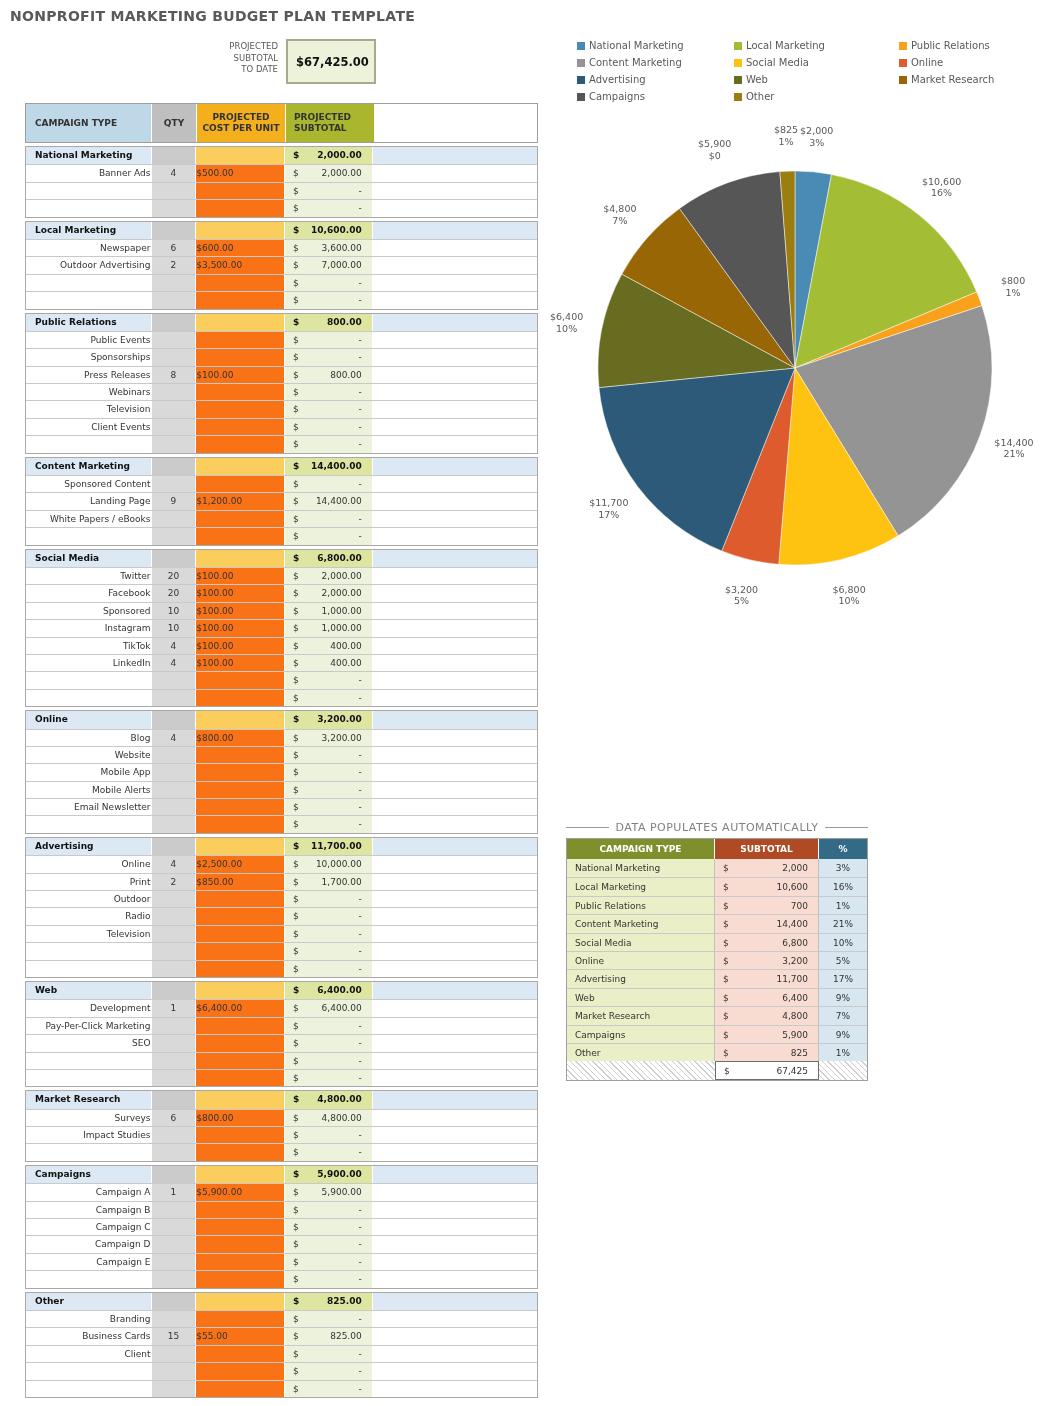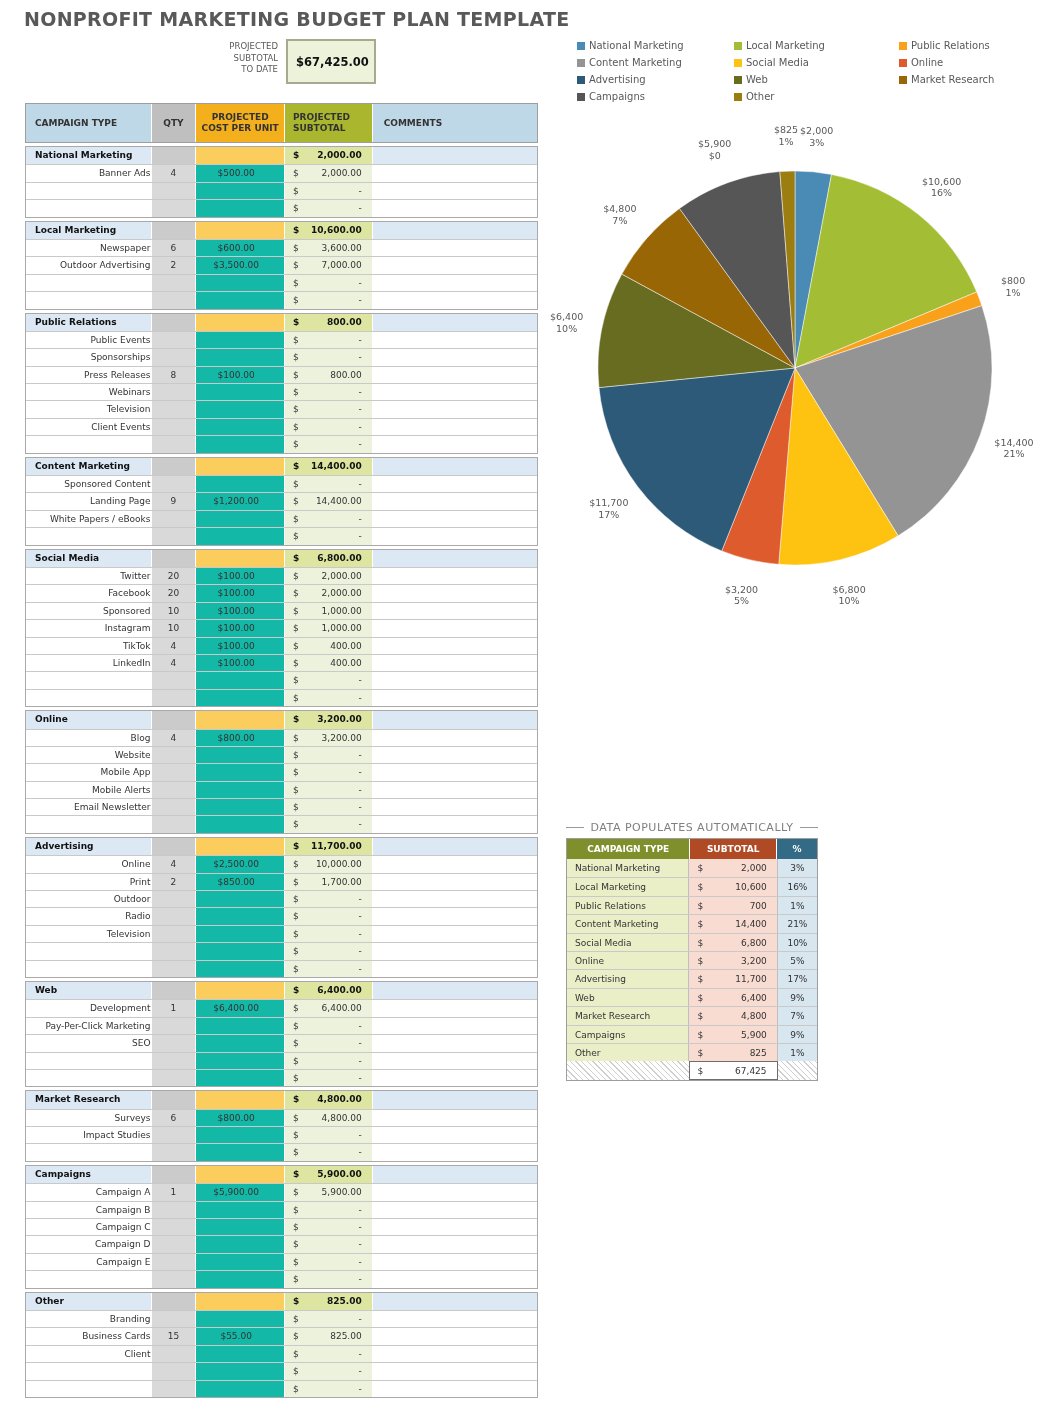--- a/index.html
+++ b/index.html
@@ -1,20 +1,20 @@
 <!DOCTYPE html>
 <html><head>
 <meta charset="utf-8">
 <style>
   * { margin:0; padding:0; box-sizing:border-box; }
   html,body { width:1042px; height:1406px; background:#ffffff;
     font-family:"DejaVu Sans","Liberation Sans",sans-serif; color:#333; }
   body { position:relative; overflow:hidden; }
 
-  .page-title { position:absolute; left:24px; top:8px; font-size:19px; font-weight:700;
+  .page-title { position:absolute; left:10px; top:8px; font-size:14px; font-weight:700;
     color:#595959; letter-spacing:0.3px; }
 
   
   .proj-label { position:absolute; left:195px; top:41px; width:83px; text-align:right;
     font-size:8.5px; line-height:11.5px; color:#595959; }
   .proj-box { position:absolute; left:286px; top:39px; width:90px; height:45px;
     background:#EDF2DB; border:2px solid #A7AB8E; display:flex; align-items:center;
     justify-content:space-between; padding:0 8px; font-size:11.5px; font-weight:700; color:#111; }
 
   
@@ -35,39 +35,39 @@
   .trow + .trow { border-top:1px solid #C9C9C9; }
   .cell { height:100%; border-right:1px solid #ffffff; }
   .cell:last-child { border-right:none; }
   .sec-row .c1 { background:#DCE9F4; font-weight:700; color:#111; padding-left:9px; }
   .sec-row .c2 { background:#CBCBCB; }
   .sec-row .c3 { background:#FBCD5C; }
   .sec-row .c4 { background:#DDE5A0; font-weight:700; color:#111; }
   .sec-row .c5 { background:#DCE9F4; }
   .det-row .c1 { background:#ffffff; padding-left:9px;text-align:right; }
   .det-row .c2 { background:#D9D9D9; text-align:center; }
-  .det-row .c3 { background:#14b8a6; text-align:center; padding-right:8px; }
+  .det-row .c3 { background:#f97316; text-align:left; padding-right:8px; }
   .det-row .c4 { background:#EDF2DC; }
   .det-row .c5 { background:#ffffff; }
   .subflex { display:flex; justify-content:space-between; padding:0 10px 0 8px; }
 
   
   .legend { position:absolute; left:577px; top:37px; display:grid;
     grid-auto-flow:column; grid-template-rows:repeat(4,17px);
     grid-template-columns:157px 165px 142px; font-size:10px; color:#595959; }
   .legend-item { display:flex; align-items:center; }
   .chip { width:8px; height:8px; margin-right:4px; flex:0 0 auto; }
 
   
   .pie-wrap { position:absolute; left:560px; top:133px; width:470px; height:470px; }
   .pie-wrap svg { overflow:visible; }
   .pie-label { font-size:9.5px; fill:#595959; text-anchor:middle; }
 
   
-  .summary { position:absolute; left:566px; top:820px; width:252px; font-size:9px; }
+  .summary { position:absolute; left:566px; top:820px; width:302px; font-size:9px; }
   .sum-title { display:flex; align-items:center; height:15px; margin-bottom:3px;
     color:#808080; font-size:11px; letter-spacing:0.5px; white-space:nowrap; }
   .sum-title .dash-line { flex:1 1 auto; border-top:1.5px solid #999; }
   .sum-title .txt { padding:0 7px; }
   .sum-table { border:1px solid #9E9E9E; }
   .srow { display:flex; height:18.4px; line-height:18.4px; }
   .srow + .srow { border-top:1px solid #C9C9C9; }
   .s1 { width:148px; } .s2 { width:104px; } .s3 { width:48px; }
   .shead { height:20px; line-height:20px; font-weight:700; color:#fff; text-align:center; }
   .shead .s1 { background:#7E8F2B; border-right:1px solid #fff; }
@@ -100,21 +100,20 @@
       <div class="hcell c1 cell">CAMPAIGN TYPE</div>
       <div class="hcell c2 cell">QTY</div>
       <div class="hcell c3 cell">
         <span>PROJECTED</span>
           <span>COST PER UNIT</span>
       </div>
       <div class="hcell c4 cell">
         <span>PROJECTED</span>
           <span>SUBTOTAL</span>
       </div>
-      <div class="hcell c5 cell">COMMENTS</div>
     </div>
   </div>
   <div id="main-table-body">
       <div class="section">
         <div class="trow sec-row">
           <div class="cell c1">National Marketing</div>
           <div class="cell c2"></div>
           <div class="cell c3"></div>
           <div class="cell c4 subflex">
             <span>$</span>

